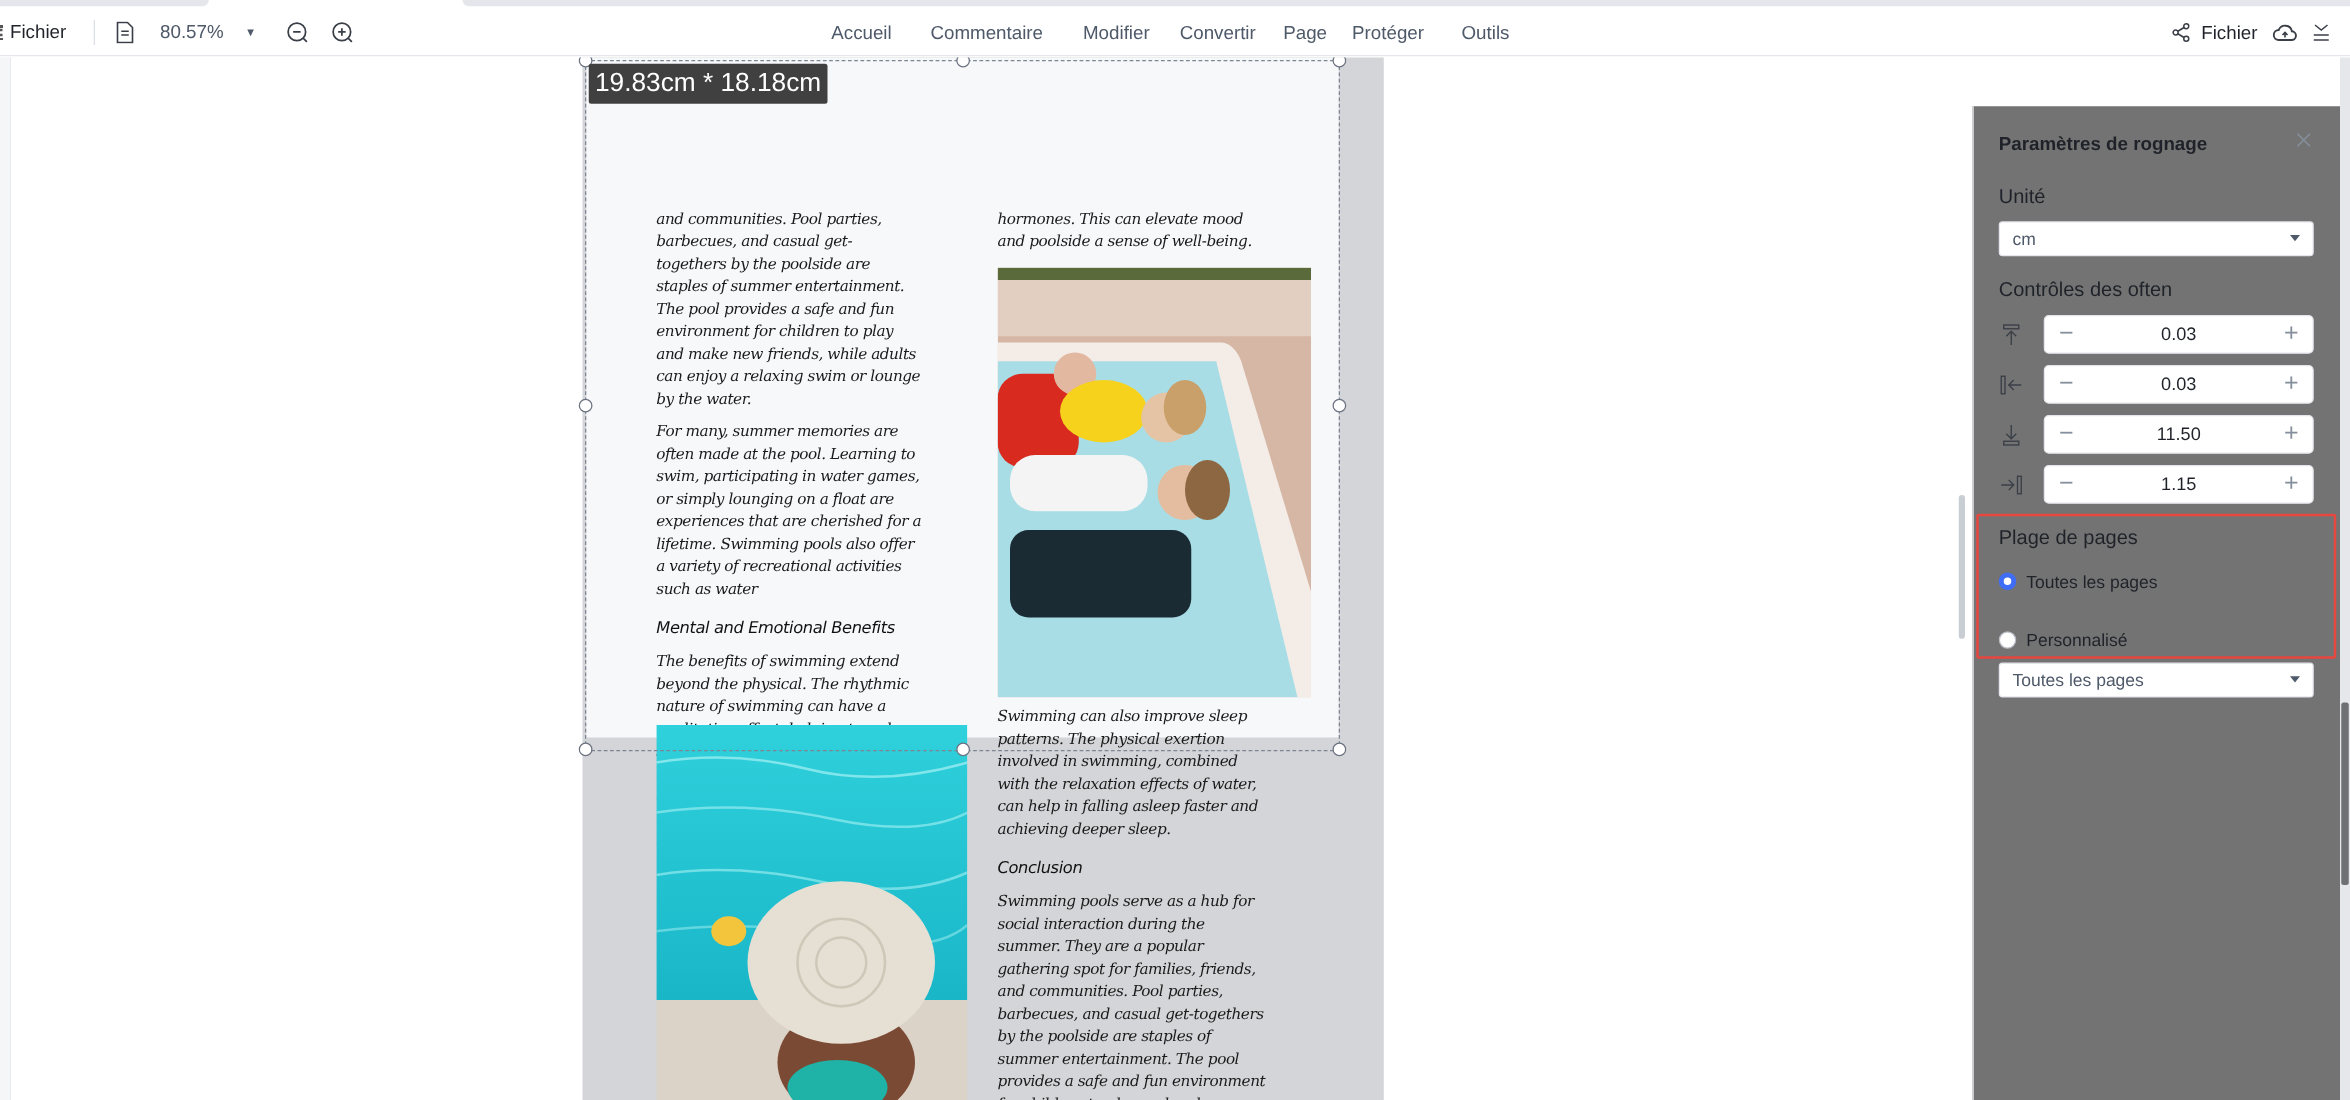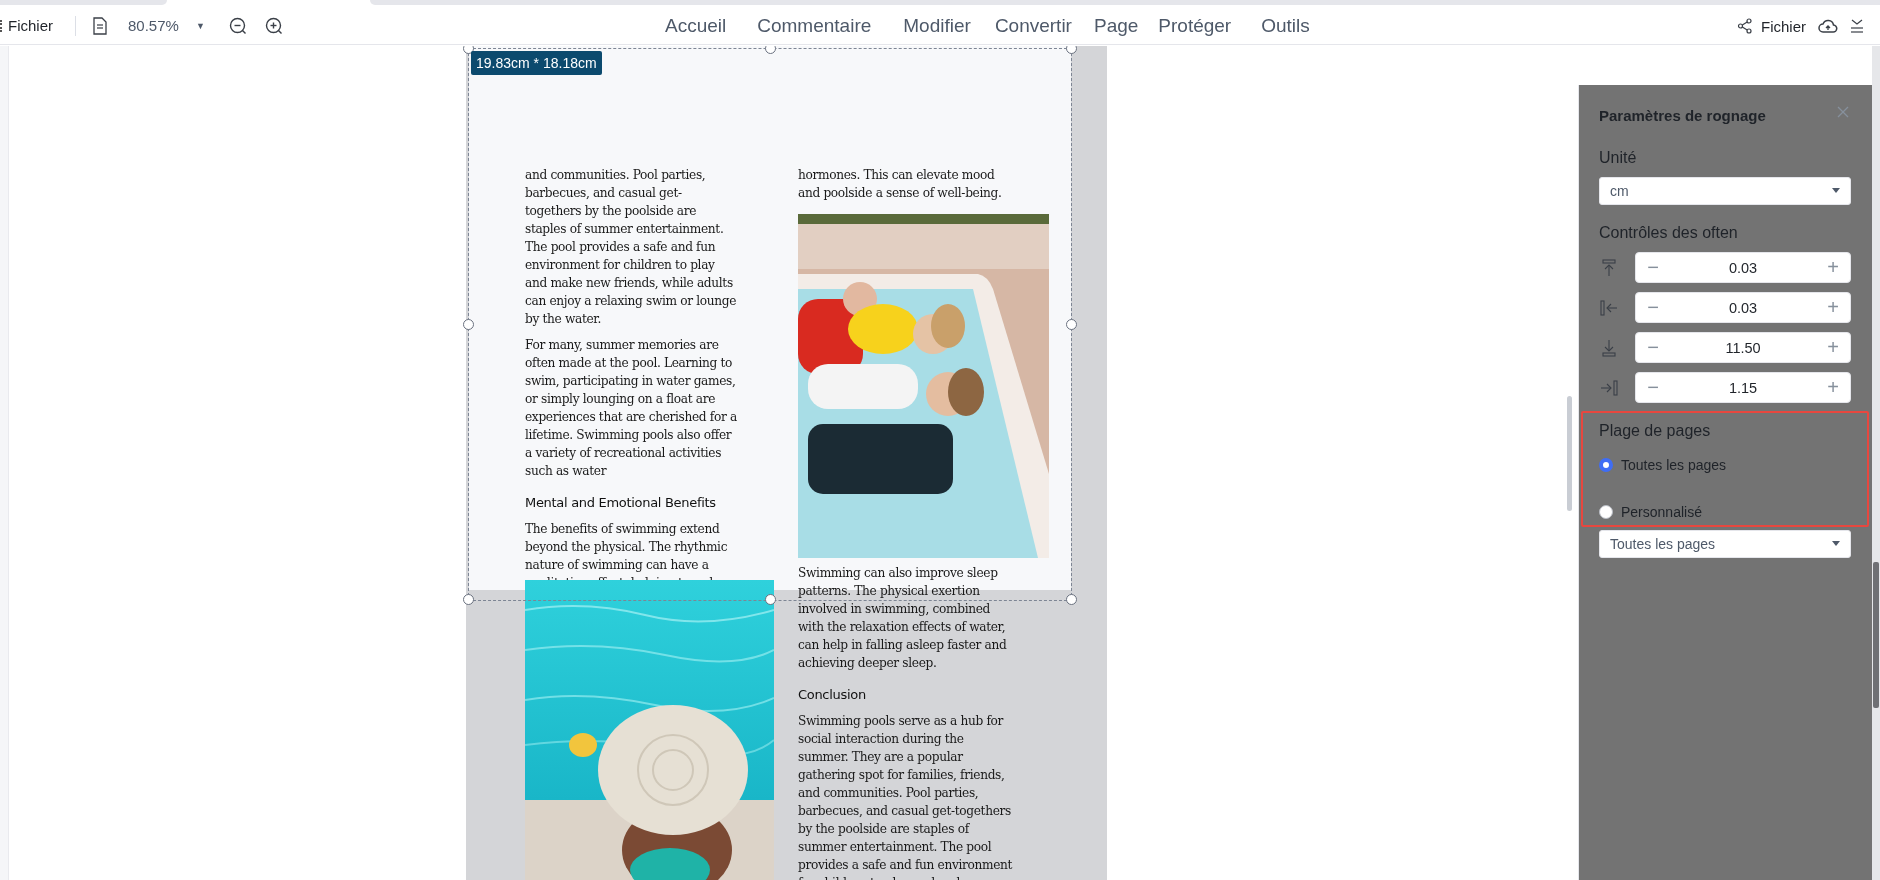--- a/index.html
+++ b/index.html
@@ -14,39 +14,39 @@
   
   .toolbar { position: absolute; left: 0; top: 7px; width: 1880px; height: 38px; background: #fff; border-bottom: 1px solid #e5e6eb; display: flex; align-items: center; }
   .tb-left { display: flex; align-items: center; height: 100%; }
   .menu-glyph { width: 6px; height: 12px; margin-left: 0; border-left: 2px dotted #555; }
   .fichier { font-size: 15px; color: #1f2329; margin-left: 2px; }
   .vsep { width: 1px; height: 20px; background: #dcdfe6; margin: 0 16px 0 22px; }
   .icon-btn { display: inline-flex; align-items: center; justify-content: center; cursor: pointer; color: #3a3f47; }
   .zoom-val { font-size: 15px; color: #4e5969; margin-left: 20px; width: 52px; }
   .caret { font-size: 9px; color: #4e5969; margin-left: 16px; }
   .tb-nav { position: absolute; left: 665px; top: 0; height: 38px; display: flex; align-items: center; }
-  .tb-nav span { font-size: 19px; color: #4e5969; cursor: pointer; }
+  .tb-nav span { font-size: 15px; color: #4e5969; cursor: pointer; }
   .tb-right { position: absolute; right: 0; top: 0; height: 38px; display: flex; align-items: center; }
   .share-label { font-size: 15px; color: #1f2329; margin-left: 8px; }
 
   
   .left-strip { position: absolute; left: 0; top: 46px; width: 9px; height: 834px; background: #f5f6f8; border-right: 1px solid #e9eaee; }
 
   
   .viewport { position: absolute; left: 9px; top: 46px; width: 1569px; height: 834px; background: #ffffff; overflow: hidden; }
   .page { position: absolute; left: 457px; top: -10px; width: 641px; height: 860px; background: #d4d5d8; }
   .page-crop-bg { position: absolute; left: 3px; top: 10px; width: 602px; height: 544px; background: #f7f8fa; }
-  .doc-text { position: absolute; font-family: "DejaVu Serif", serif; font-size: 12.2px; line-height: 18px; color: #1a1a1a; letter-spacing: -0.35px; }
+  .doc-text { position: absolute; font-family: "DejaVu Serif", serif; font-size: 12.2px; line-height: 18px; color: #1a1a1a; letter-spacing: -0.35px; font-style: italic; }
   .doc-text p { margin-bottom: 8px; }
   .doc-h { font-family: "DejaVu Sans", sans-serif; font-size: 13px; color: #111; margin: 14px 0 8px; letter-spacing: -0.3px; }
   .img-box { position: absolute; overflow: hidden; }
 
   .crop-box { position: absolute; left: 459px; top: 2px; width: 604px; height: 553px; border: 1.5px dashed #7d8594; pointer-events: none; }
   .handle { position: absolute; width: 11px; height: 11px; border-radius: 50%; background: #fff; border: 1.5px solid #6b7280; pointer-events: auto; cursor: pointer; }
-  .dim-label { position: absolute; left: 462px; top: 5px; background: #0c4a6e; color: #fff; font-size: 14px; padding: 4px 5px; border-radius: 2px; }
+  .dim-label { position: absolute; left: 462px; top: 5px; background: #404040; color: #fff; font-size: 21px; padding: 4px 5px; border-radius: 2px; }
 
   .v-scroll { position: absolute; left: 1558px; top: 350px; width: 5px; height: 115px; background: #c9cdd4; border-radius: 3px; }
 
   
   .panel { position: absolute; left: 1578px; top: 46px; width: 294px; height: 834px; background: #737373; border-left: 1px solid #e5e6eb; margin-top: 39px; }
   .panel-title { position: absolute; left: 20px; top: 22px; font-size: 15px; font-weight: bold; color: #1f2329; }
   .close-x { position: absolute; left: 257px; top: 20px; width: 16px; height: 16px; cursor: pointer; }
   .sec-label { position: absolute; left: 20px; font-size: 16px; font-weight: normal; color: #1f2329; }
   .select { position: absolute; left: 20px; width: 252px; height: 28px; background: #fff; border: 1px solid #e5e6eb; border-radius: 3px; font-size: 14px; color: #4e5969; padding-left: 10px; display: flex; align-items: center; cursor: pointer; }
   .select .dd { position: absolute; right: 10px; top: 10px; width: 0; height: 0; border-left: 4px solid transparent; border-right: 4px solid transparent; border-top: 5px solid #4e5969; }

